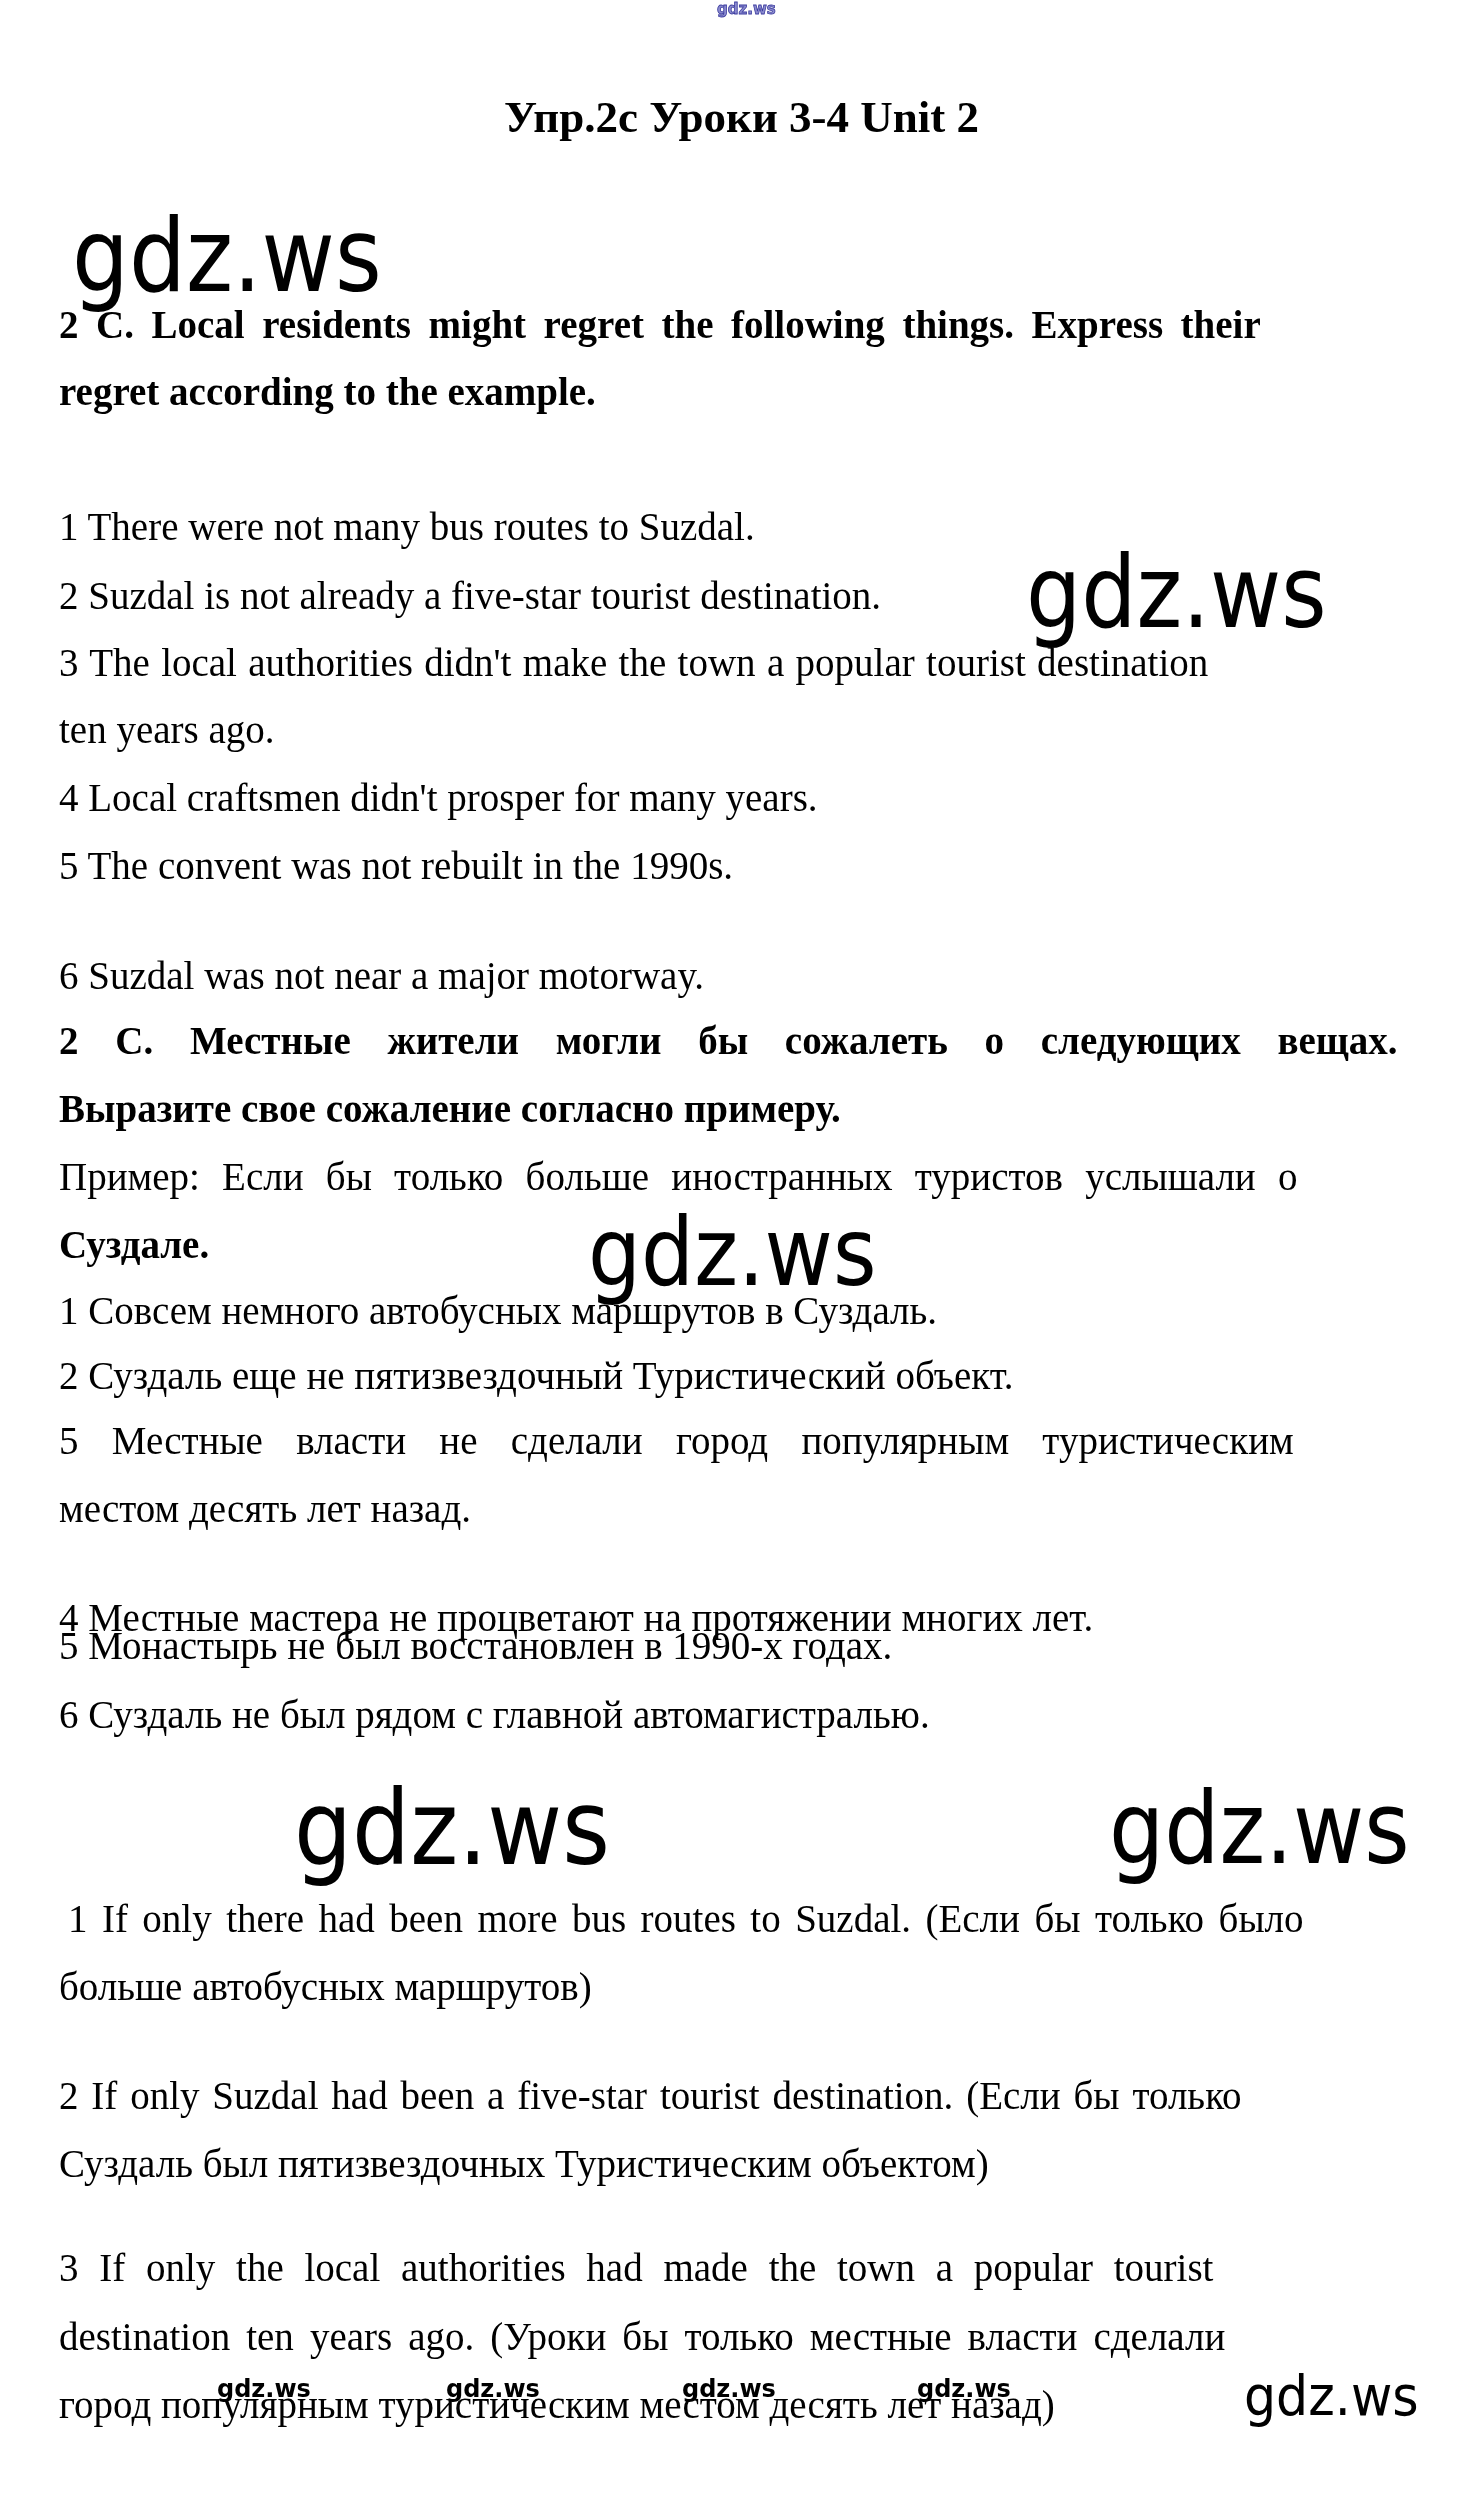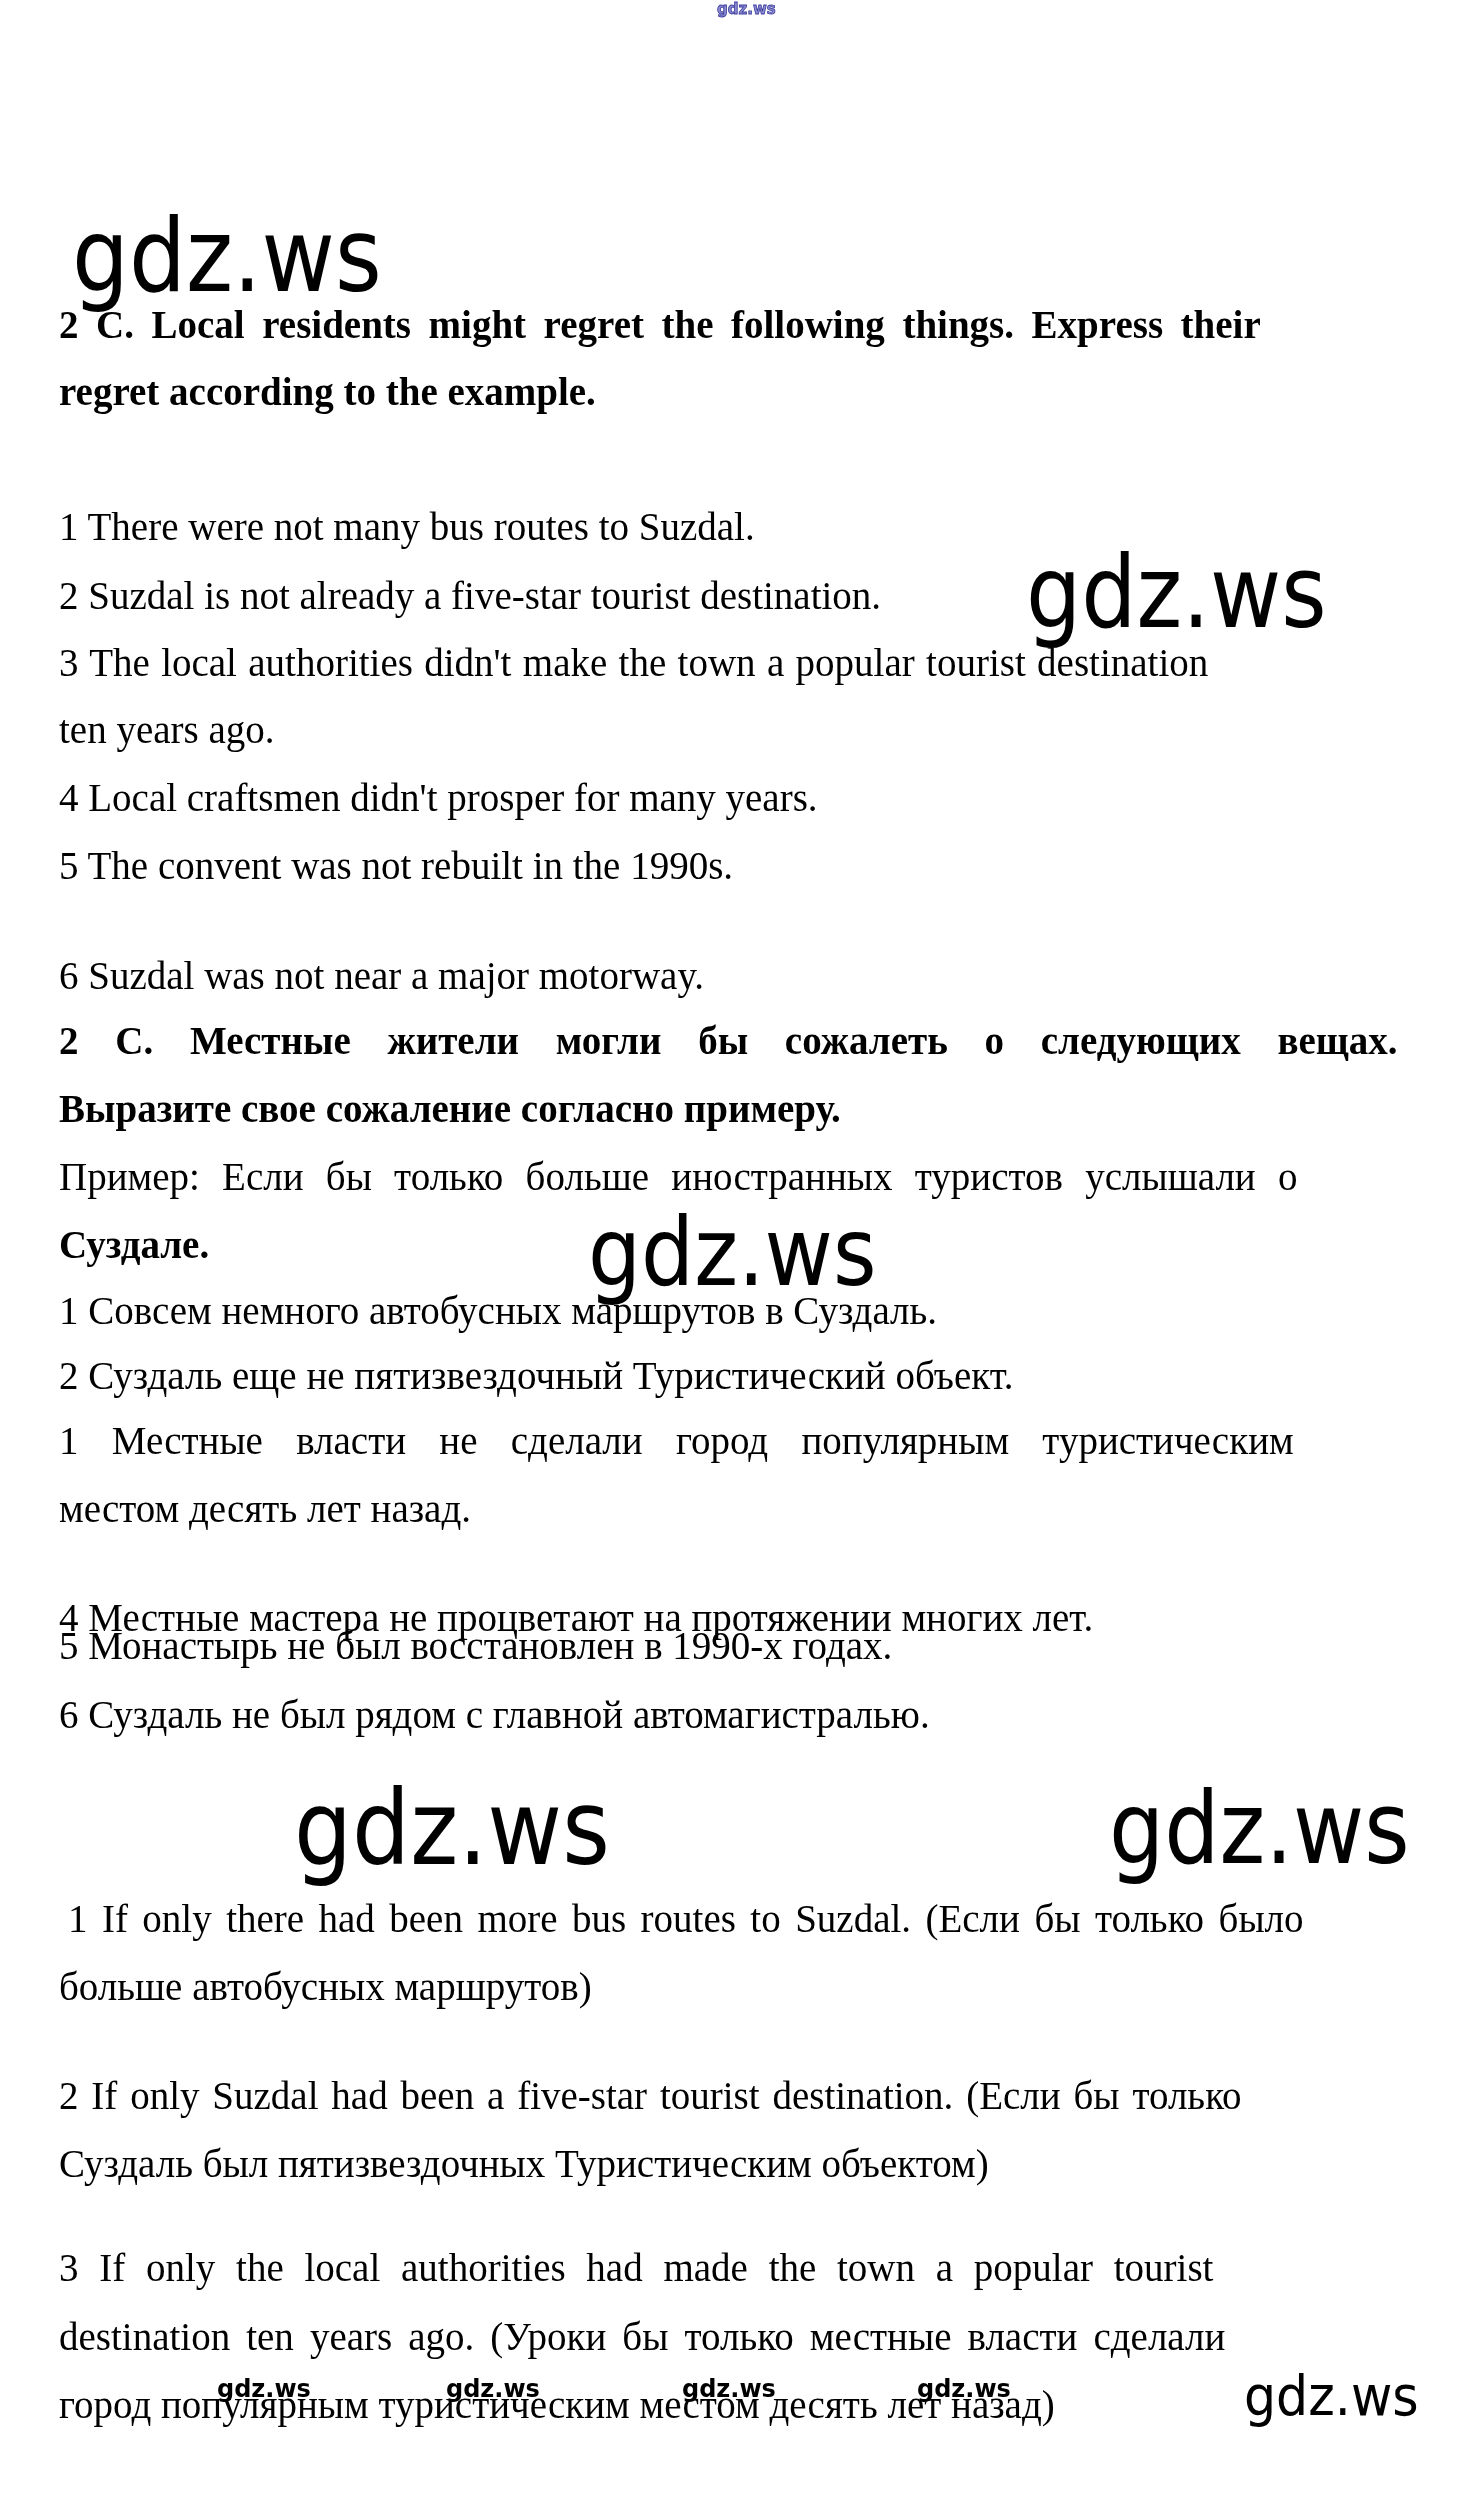--- a/index.html
+++ b/index.html
@@ -68,38 +68,39 @@
 
   <div class="wm wm-big" style="left:1109px; top:1779px; font-size:99px;">gdz.ws</div>
 
   <div class="wm wm-mid" style="left:1244px; top:2369px; font-size:55px;">gdz.ws</div>
 
   <div class="wm wm-sm" style="left:217px; top:2377px;">gdz.ws</div>
   <div class="wm wm-sm" style="left:446px; top:2377px;">gdz.ws</div>
   <div class="wm wm-sm" style="left:682px; top:2377px;">gdz.ws</div>
   <div class="wm wm-sm" style="left:917px; top:2377px;">gdz.ws</div>
 
+  <div class="title" style="top:92px;">Упр.2c Уроки 3-4 Unit 2</div>
 
   <div class="ln b" style="top:302px; word-spacing:7.8px;">2 C. Local residents might regret the following things. Express their</div>
   <div class="ln b" style="top:369px;">regret according to the example.</div>
   <div class="ln" style="top:504px;">1 There were not many bus routes to Suzdal.</div>
   <div class="ln" style="top:573px;">2 Suzdal is not already a five-star tourist destination.</div>
   <div class="ln" style="top:640px; word-spacing:1.6px;">3 The local authorities didn't make the town a popular tourist destination</div>
   <div class="ln" style="top:707px;">ten years ago.</div>
   <div class="ln" style="top:775px;">4 Local craftsmen didn't prosper for many years.</div>
   <div class="ln" style="top:843px;">5 The convent was not rebuilt in the 1990s.</div>
   <div class="ln" style="top:910px;margin-top:43px;">6 Suzdal was not near a major motorway.</div>
 
   <div class="ln b" style="top:1018px; word-spacing:27px;">2 С. Местные жители могли бы сожалеть о следующих вещах.</div>
   <div class="ln b" style="top:1086px;">Выразите свое сожаление согласно примеру.</div>
   <div class="ln" style="top:1154px; word-spacing:12.5px;">Пример: Если бы только больше иностранных туристов услышали о</div>
   <div class="ln" style="top:1222px;font-weight:bold;">Суздале.</div>
   <div class="ln" style="top:1288px;">1 Совсем немного автобусных маршрутов в Суздаль.</div>
   <div class="ln" style="top:1353px;">2 Суздаль еще не пятизвездочный Туристический объект.</div>
-  <div class="ln" style="top:1418px; word-spacing:23.5px;">1 Местные власти не сделали город популярным туристическим</div>
+  <div class="ln" style="top:1418px; word-spacing:23.5px;">5 Местные власти не сделали город популярным туристическим</div>
   <div class="ln" style="top:1486px;">местом десять лет назад.</div>
   <div class="ln" style="top:1554px;margin-top:41px;">4 Местные мастера не процветают на протяжении многих лет.</div>
   <div class="ln" style="top:1623px;">5 Монастырь не был восстановлен в 1990-х годах.</div>
   <div class="ln" style="top:1692px;">6 Суздаль не был рядом с главной автомагистралью.</div>
 
   <div class="ln" style="top:1896px; word-spacing:4.7px;margin-left:9px;">1 If only there had been more bus routes to Suzdal. (Если бы только было</div>
   <div class="ln" style="top:1964px;">больше автобусных маршрутов)</div>
   <div class="ln" style="top:2073px; word-spacing:3.1px;">2 If only Suzdal had been a five-star tourist destination. (Если бы только</div>
   <div class="ln" style="top:2141px;">Суздаль был пятизвездочных Туристическим объектом)</div>
   <div class="ln" style="top:2245px; word-spacing:11px;">3 If only the local authorities had made the town a popular tourist</div>

